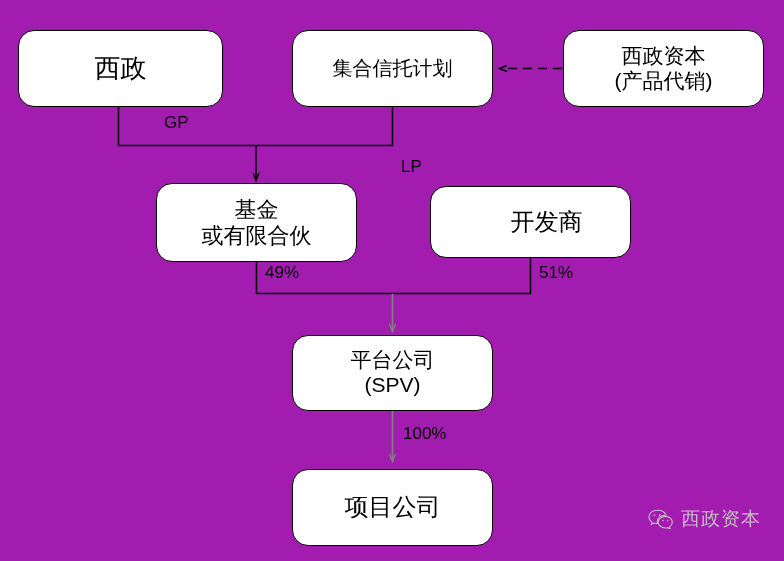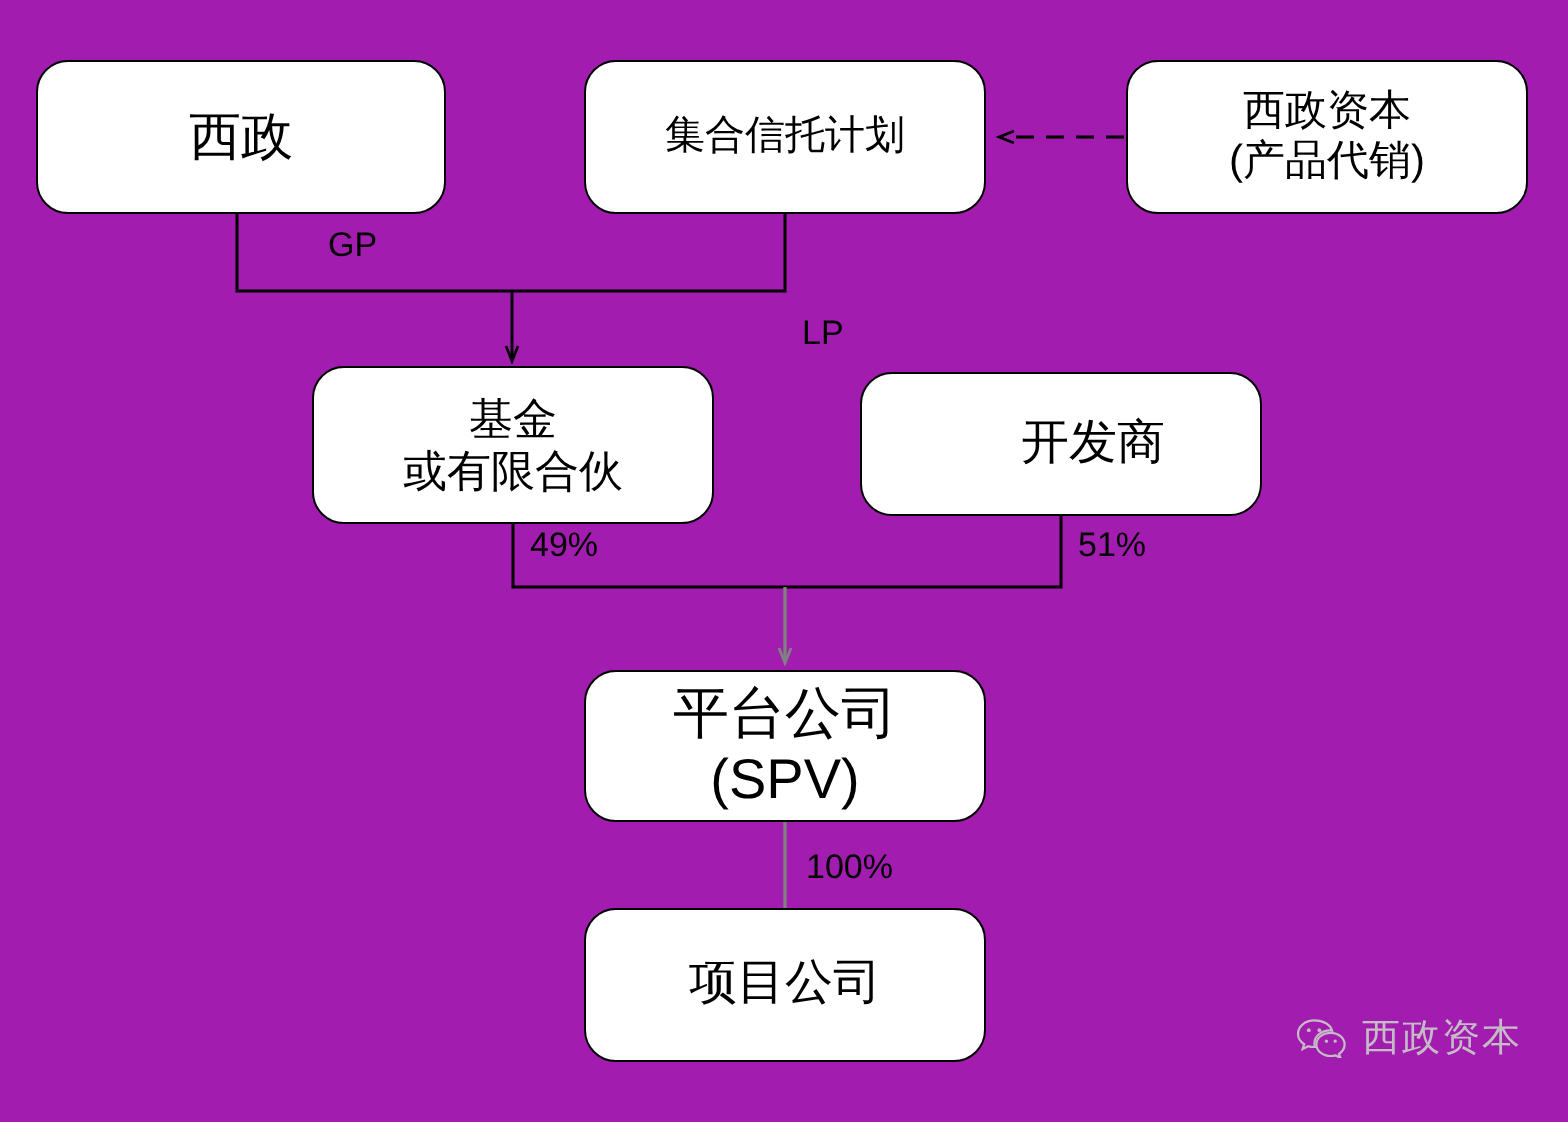--- a/index.html
+++ b/index.html
@@ -40,22 +40,22 @@
     z-index: 3;
   }
   .node .line1 { display: block; }
   .node .line2 { display: block; }
 
   #node-xizheng       { left: 18px;  top: 30px;  width: 205px; height: 77px;  font-size: 26px; }
   #node-trust-plan    { left: 292px; top: 30px;  width: 201px; height: 77px;  font-size: 20px; }
   #node-wealth        { left: 563px; top: 30px;  width: 201px; height: 77px;  font-size: 21px; }
   #node-fund          { left: 156px; top: 183px; width: 201px; height: 79px;  font-size: 22px; }
   #node-developer     { left: 430px; top: 186px; width: 201px; height: 72px;  font-size: 24px; padding-left: 32px; }
-  #node-spv           { left: 292px; top: 335px; width: 201px; height: 76px;  font-size: 28px; }
-  #node-project       { left: 292px; top: 454px; width: 201px; height: 77px;  font-size: 24px; }
+  #node-spv           { left: 292px; top: 335px; width: 201px; height: 76px;  font-size: 21px; }
+  #node-project       { left: 292px; top: 469px; width: 201px; height: 77px;  font-size: 24px; }
 
   .edge-label {
     position: absolute;
     font-size: 17px;
     color: #000000;
     white-space: nowrap;
     z-index: 4;
   }
   #label-gp   { left: 127px; top: 113px; margin-left: 37px; }
   #label-lp   { left: 401px; top: 113px; margin-top: 44px; }

